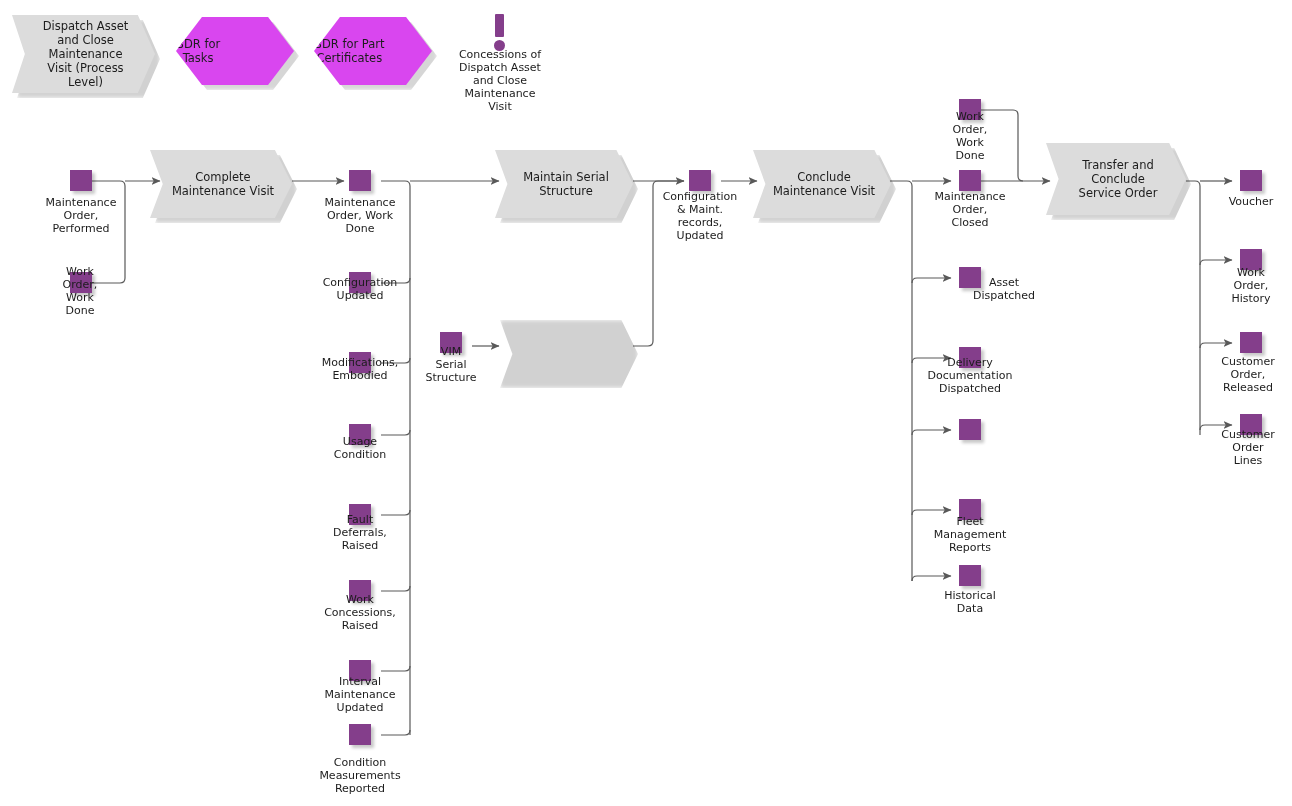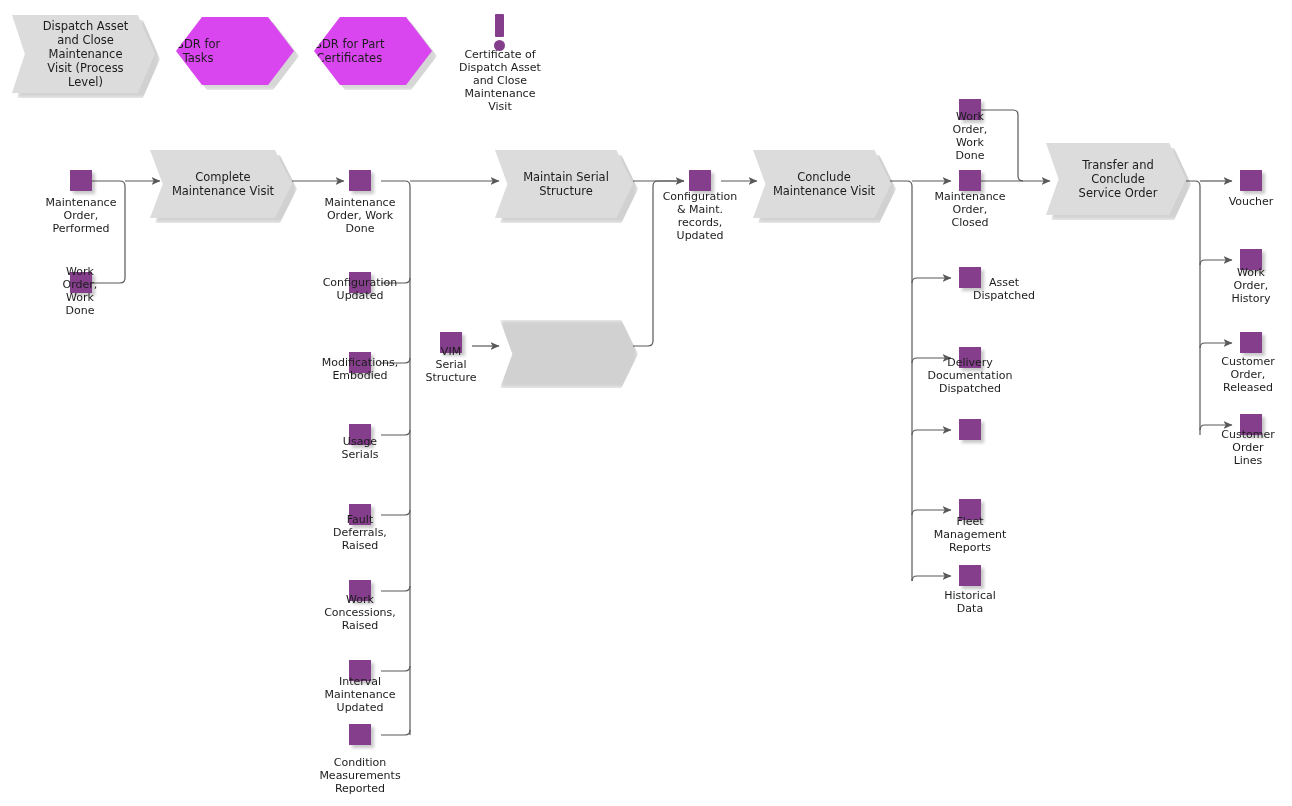--- a/index.html
+++ b/index.html
@@ -205,21 +205,21 @@
   <div class="hexagon-shadow" style="left:319px; top:22px; width:118px; height:68px;"></div>
   <div class="hexagon" style="left:314px; top:17px; width:118px; height:68px;">
     <div class="hexagon-label">BDR for Part
 Certificates</div>
   </div>
 
   <div class="bang" style="left:483px; top:14px;">
     <div class="bang-bar"></div>
     <div class="bang-dot"></div>
   </div>
-  <div class="note-label" style="left:440px; top:48px; width:120px;">Certificate of
+  <div class="note-label" style="left:440px; top:48px; width:120px;">Concessions of
 Dispatch Asset
 and Close
 Maintenance
 Visit</div>
 
   <div class="chevron-shadow" style="left:155px; top:155px; width:142px; height:68px;"></div>
   <div class="chevron" style="left:150px; top:150px; width:142px; height:68px;">
     <div class="chevron-label">Complete
 Maintenance Visit</div>
   </div>
@@ -264,21 +264,21 @@
   <div class="objbox" style="left:349px; top:272px;"></div>
   <div class="objlabel" style="left:305px; top:276px; width:110px;">Configuration
 Updated</div>
 
   <div class="objbox" style="left:349px; top:352px;"></div>
   <div class="objlabel" style="left:305px; top:356px; width:110px;">Modifications,
 Embodied</div>
 
   <div class="objbox" style="left:349px; top:424px;"></div>
   <div class="objlabel" style="left:305px; top:435px; width:110px;">Usage
-Serials</div>
+Condition</div>
 
   <div class="objbox" style="left:349px; top:504px;"></div>
   <div class="objlabel" style="left:305px; top:513px; width:110px;">Fault
 Deferrals,
 Raised</div>
 
   <div class="objbox" style="left:349px; top:580px;"></div>
   <div class="objlabel" style="left:305px; top:593px; width:110px;">Work
 Concessions,
 Raised</div>

